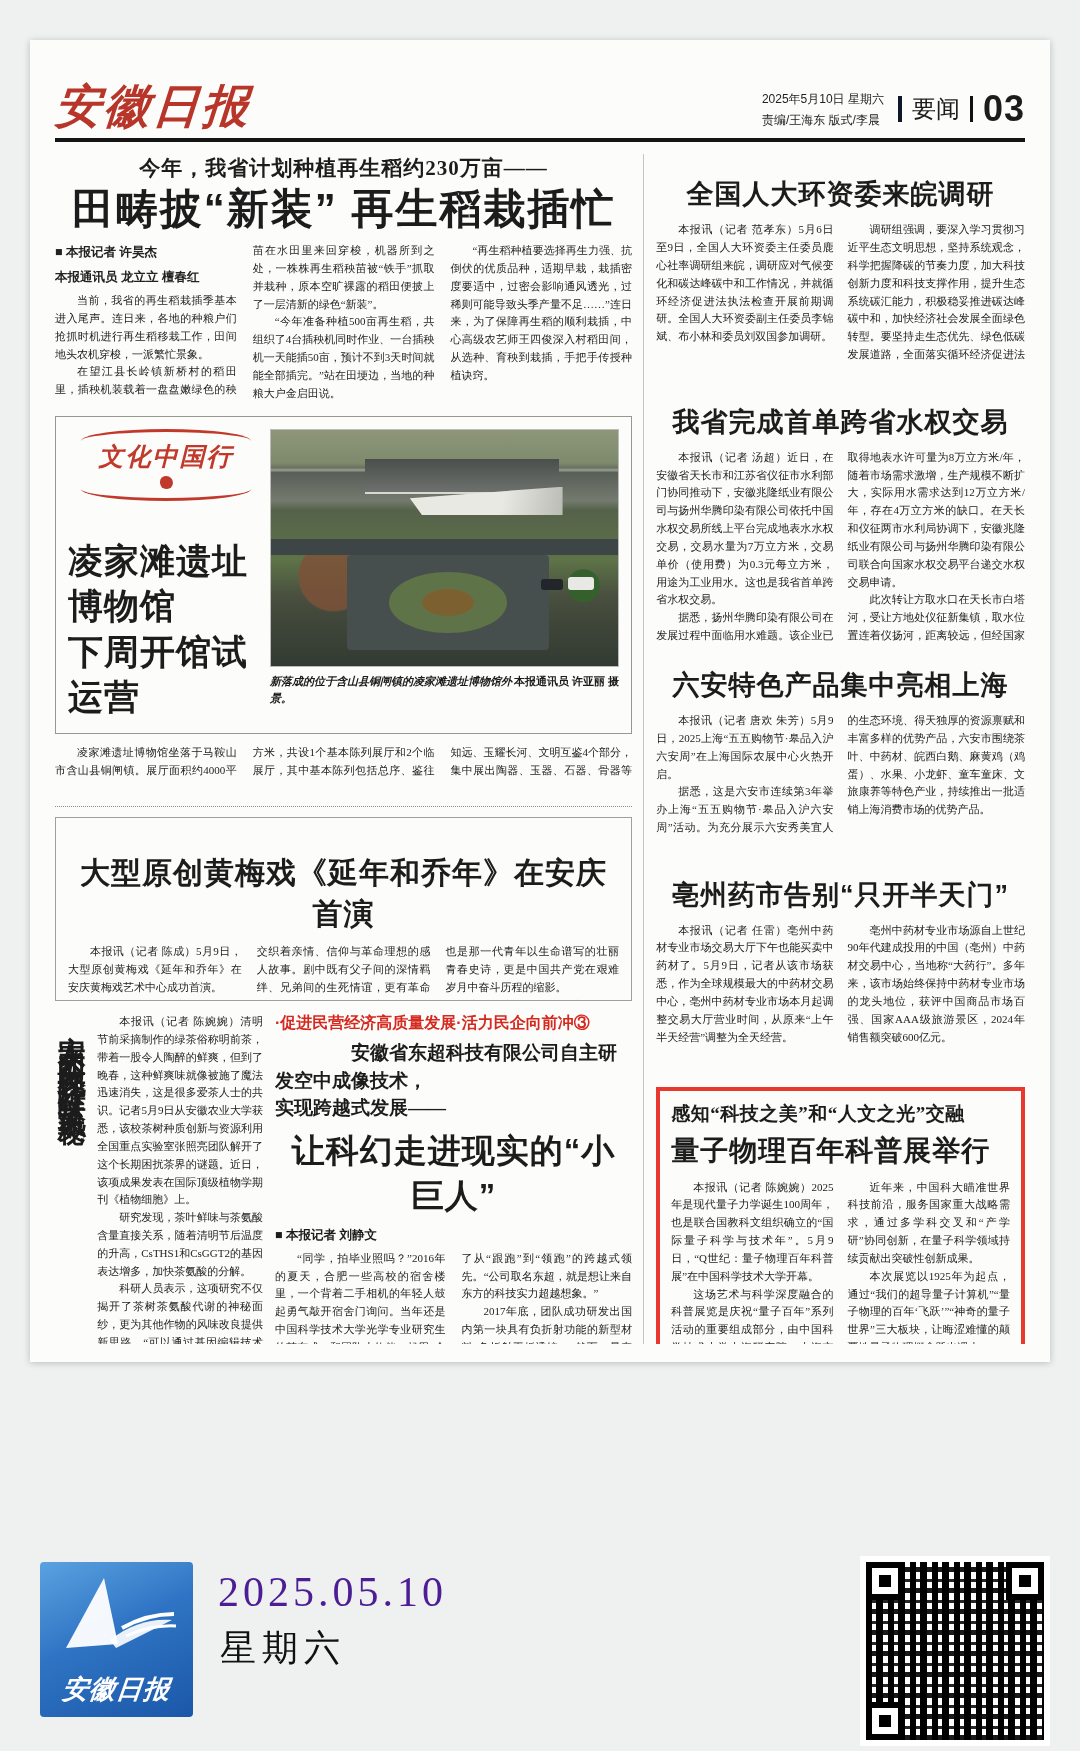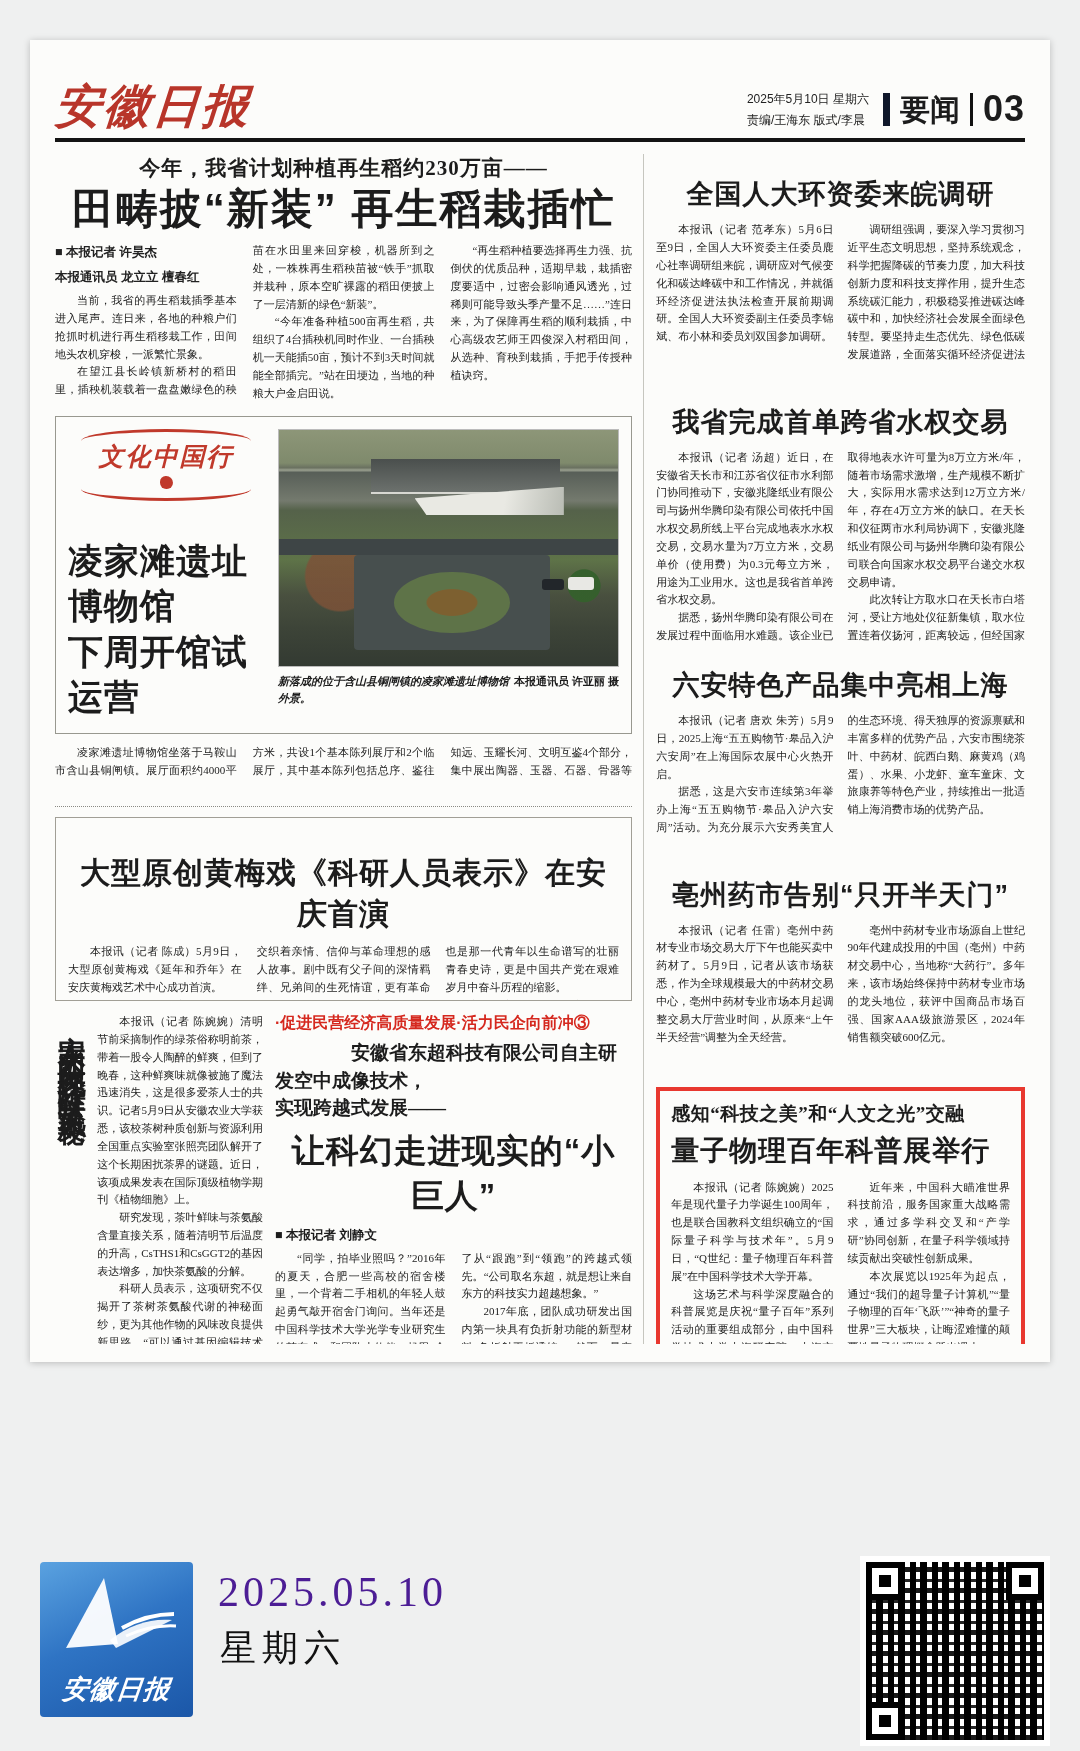--- a/index.html
+++ b/index.html
@@ -19,39 +19,39 @@
   .head{display:flex;justify-content:space-between;align-items:flex-end;height:72px;}
   .masthead{
     font-size:46px;font-weight:bold;color:#b8352a;
     font-style:italic;letter-spacing:3px;line-height:1;
     transform:skewX(-4deg);font-family:"Liberation Serif",serif;
   }
   .head-right{display:flex;align-items:flex-end;gap:14px;}
   .date-block{text-align:left;font-size:12px;line-height:1.7;color:#222;font-family:"Liberation Sans",sans-serif;}
   .section-block{display:flex;align-items:center;font-family:"Liberation Sans",sans-serif;}
   .section-name{
-    font-size:30px;font-weight:700;padding:0 10px;
-    border-left:7px solid #0f172a;border-right:3px solid #111;line-height:1.1;
+    font-size:24px;font-weight:400;padding:0 10px;
+    border-left:4px solid #0f172a;border-right:3px solid #111;line-height:1.1;
   }
   .page-no{font-size:36px;font-weight:700;padding-left:10px;letter-spacing:1px;}
   .head-rule{border-bottom:4px solid #141414;margin-top:8px;}
   
   .main{display:flex;margin-top:12px;height:1190px;overflow:hidden;}
   .zone-left{width:582px;overflow:hidden;}
   .zone-right{width:372px;margin-left:11px;padding-left:12px;border-left:1px solid #c6c6bf;overflow:hidden;}
   p{margin:0;text-indent:2em;}
   .body-txt{font-size:11px;line-height:1.62;text-align:justify;color:#222;}
   .byline{font-family:"Liberation Sans",sans-serif;font-weight:bold;font-size:12.5px;text-indent:0;line-height:1.6;margin-bottom:5px;}
   
   .ts-kicker{font-size:21px;font-weight:bold;text-align:center;letter-spacing:1px;}
   .ts-title{font-family:"Liberation Sans",sans-serif;font-size:42px;font-weight:900;text-align:center;letter-spacing:2px;margin:4px 0 10px;line-height:1.1;}
   .ts-body{column-count:3;column-gap:16px;column-fill:auto;height:162px;overflow:hidden;}
   
   .cbox{border:1px solid #98988f;margin-top:12px;padding:12px;height:318px;box-sizing:border-box;overflow:hidden;}
-  .cb-grid{display:flex;gap:14px;height:100%;}
+  .cb-grid{display:flex;gap:6px;height:100%;}
   .cb-left{width:196px;display:flex;flex-direction:column;}
   .cb-logo{width:170px;margin:0 auto 8px;text-align:center;}
   .cb-logo .arc{height:9px;border-top:3px solid #c0392b;border-radius:50%/100% 100% 0 0;}
   .cb-logo .arc.bottom{border-top:none;border-bottom:3px solid #c0392b;border-radius:50%/0 0 100% 100%;}
   .cb-logo-text{font-size:25px;font-weight:bold;color:#c0392b;font-style:italic;letter-spacing:2px;line-height:1.3;}
   .cb-seal{width:13px;height:13px;background:#c0392b;border-radius:45% 55% 50% 50%;margin:2px auto 0;}
   .cb-title{font-family:"Liberation Sans",sans-serif;font-size:35px;font-weight:900;line-height:1.3;letter-spacing:1px;margin-bottom:8px;}
   .cb-body{flex:1;overflow:hidden;}
   .cb-right{flex:1;display:flex;flex-direction:column;}
   .photo{
@@ -197,21 +197,21 @@
       </article>
 
       <div class="cb-cont body-txt">
         <p>凌家滩遗址博物馆坐落于马鞍山市含山县铜闸镇。展厅面积约4000平方米，共设1个基本陈列展厅和2个临展厅，其中基本陈列包括总序、鉴往知远、玉耀长河、文明互鉴4个部分，集中展出陶器、玉器、石器、骨器等文物约1100件，观众将直观地感受到凌家滩遗址之于中华文明起源、形成及早期发展的重要价值。</p>
 
       </div>
 
       <div class="dotted-rule"></div>
 
       <article class="opera">
-        <h2 class="op-title">大型原创黄梅戏《科研人员表示》在安庆首演</h2>
+        <h2 class="op-title">大型原创黄梅戏《延年和乔年》在安庆首演</h2>
         <div class="op-body body-txt">
           <p>本报讯（记者 陈成）5月9日，大型原创黄梅戏《延年和乔年》在安庆黄梅戏艺术中心成功首演。</p>
           <p>黄梅戏《延年和乔年》以细腻笔触和真挚情感，生动展现了陈延年、陈乔年与父亲陈独秀之间那段交织着亲情、信仰与革命理想的感人故事。剧中既有父子间的深情羁绊、兄弟间的生死情谊，更有革命者为理想前赴后继、矢志不渝的坚定信仰。他们的故事，不仅是革命先烈以血肉之躯抗争的真实写照，也是那一代青年以生命谱写的壮丽青春史诗，更是中国共产党在艰难岁月中奋斗历程的缩影。</p>
           <p>该剧由安徽再芬黄梅文化艺术股份有限公司精心打造，已入选国家艺术基金2025年度大型舞台剧和作品创作资助项目，也是2024年度安徽省戏剧创作孵化计划项目。</p>
 
         </div>
       </article>
 
       <div class="bl-row">
         <article class="tea">

